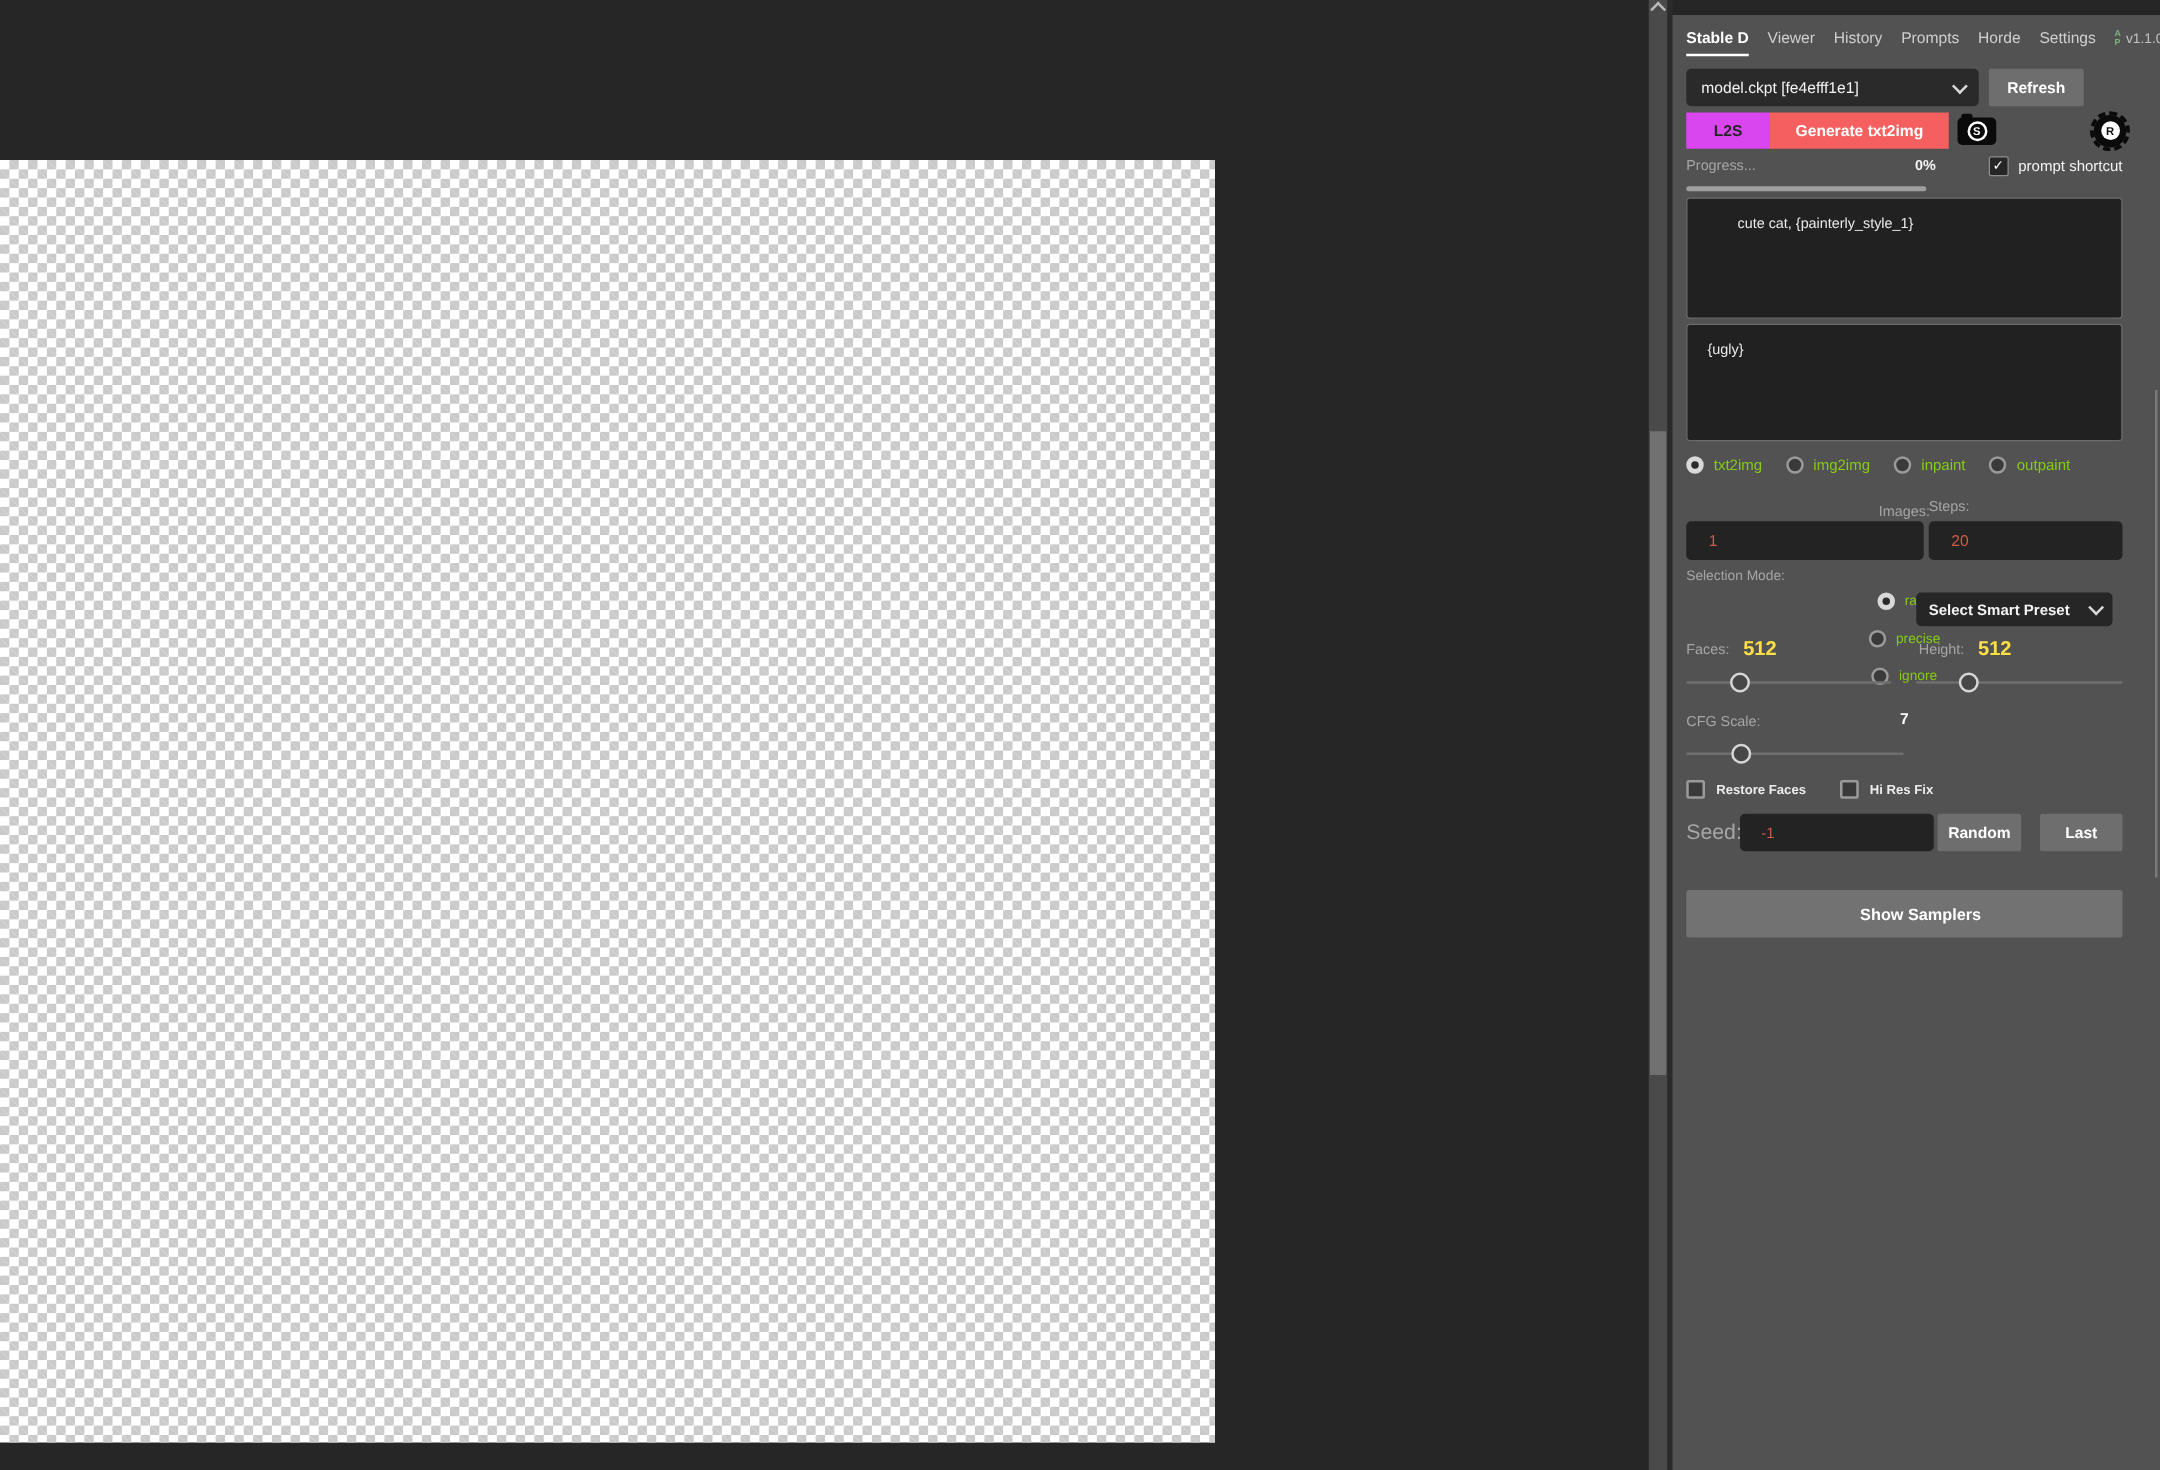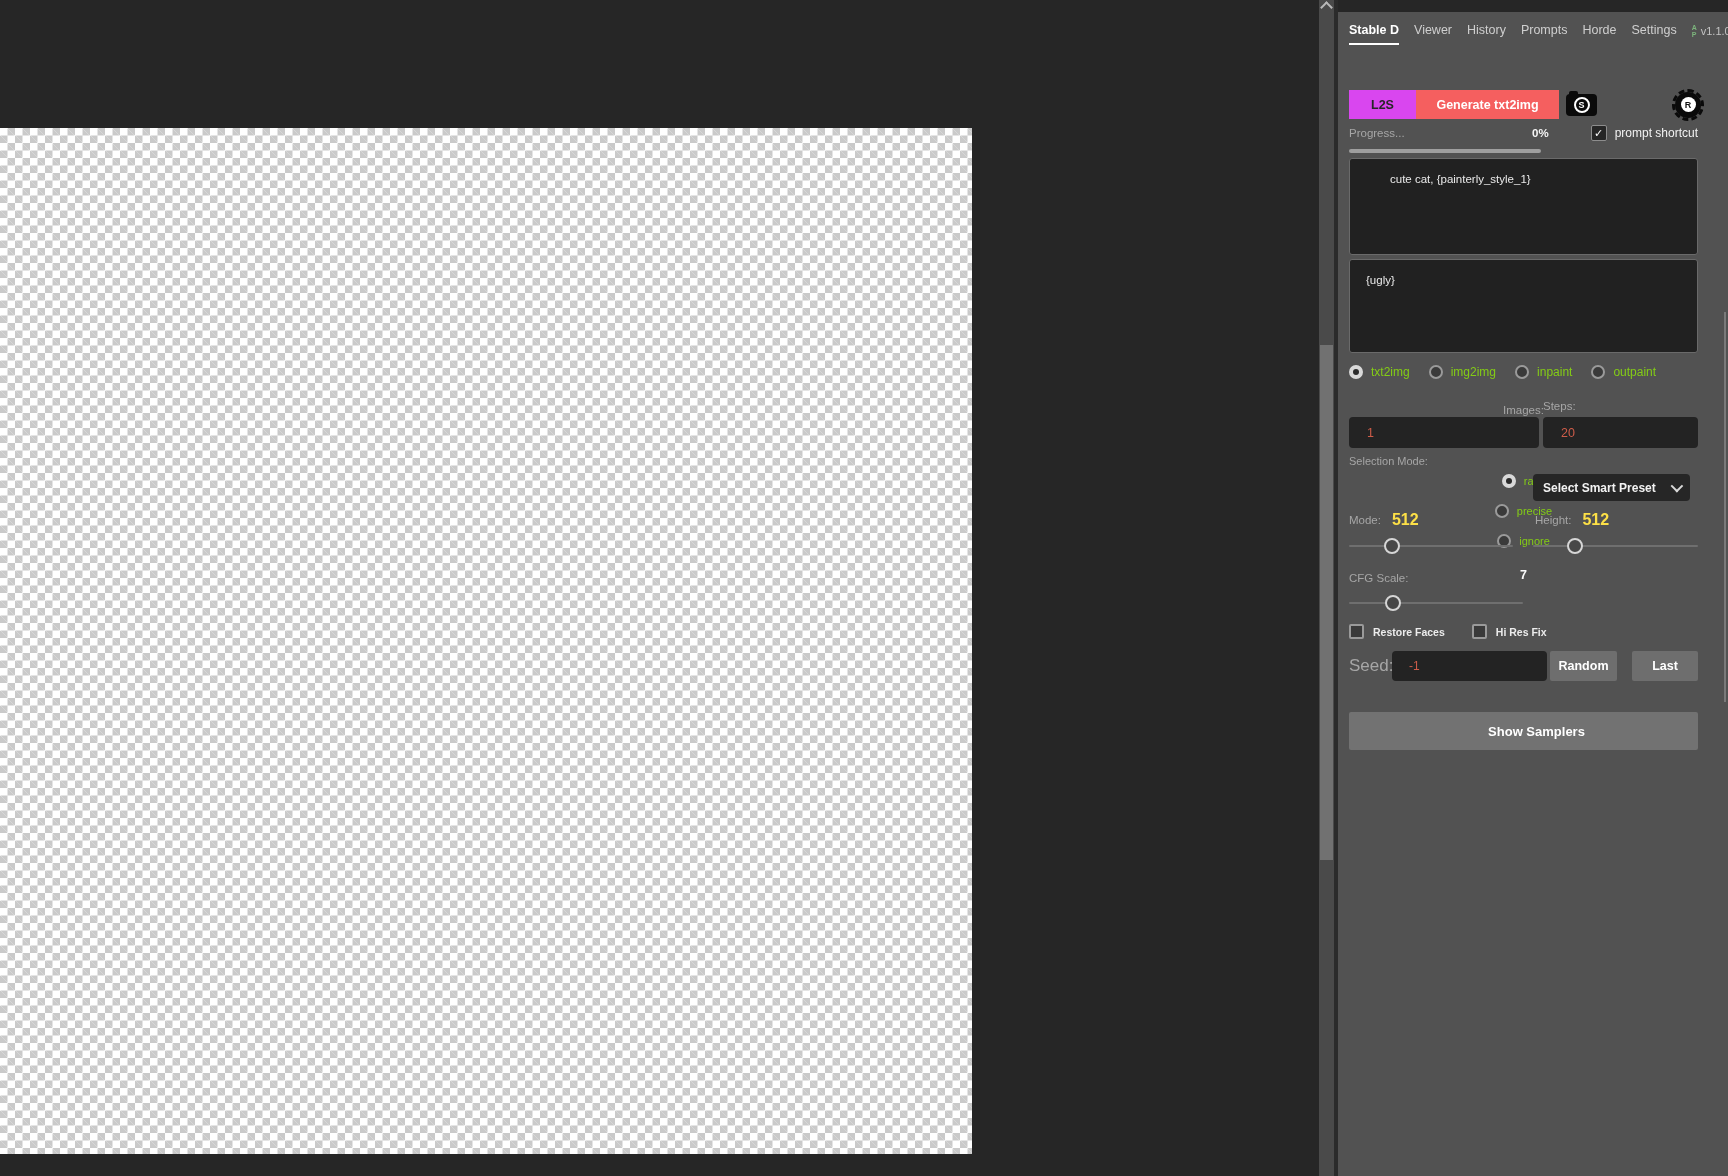--- a/index.html
+++ b/index.html
@@ -167,20 +167,27 @@
     <div class="tab">Settings</div>
     <div class="logo-group">
       <div class="ap-logo">
         <span>A</span>
         <span>P</span>
       </div>
       <span class="version">v1.1.0</span>
     </div>
   </div>
 
+  <div class="row model-row">
+    <div class="model-select">
+      <span>model.ckpt [fe4efff1e1]</span>
+      <span class="chev"></span>
+    </div>
+    <button class="btn refresh-btn">Refresh</button>
+  </div>
 
   <div class="row action-row">
     <button class="btn l2s-btn">L2S</button>
     <button class="btn generate-btn">Generate txt2img</button>
     <div class="camera">
       <span class="camera-lens">S</span>
     </div>
     <div class="gear">
       <span class="gear-inner">R</span>
     </div>
@@ -240,21 +247,21 @@
       <span class="radio-label small">ignore</span>
     </div>
     <div class="preset-select">
       <span>Select Smart Preset</span>
       <span class="chev"></span>
     </div>
   </div>
 
   <div class="row wh-labels">
     <div class="dim-group">
-      <span class="lbl">Mode:</span>
+      <span class="lbl">Faces:</span>
       <span class="dim-value">512</span>
     </div>
     <div class="dim-group h">
       <span class="lbl">Height:</span>
       <span class="dim-value">512</span>
     </div>
   </div>
   <div class="row wh-sliders">
     <div class="slider slider-width">
       <div class="track"></div>

